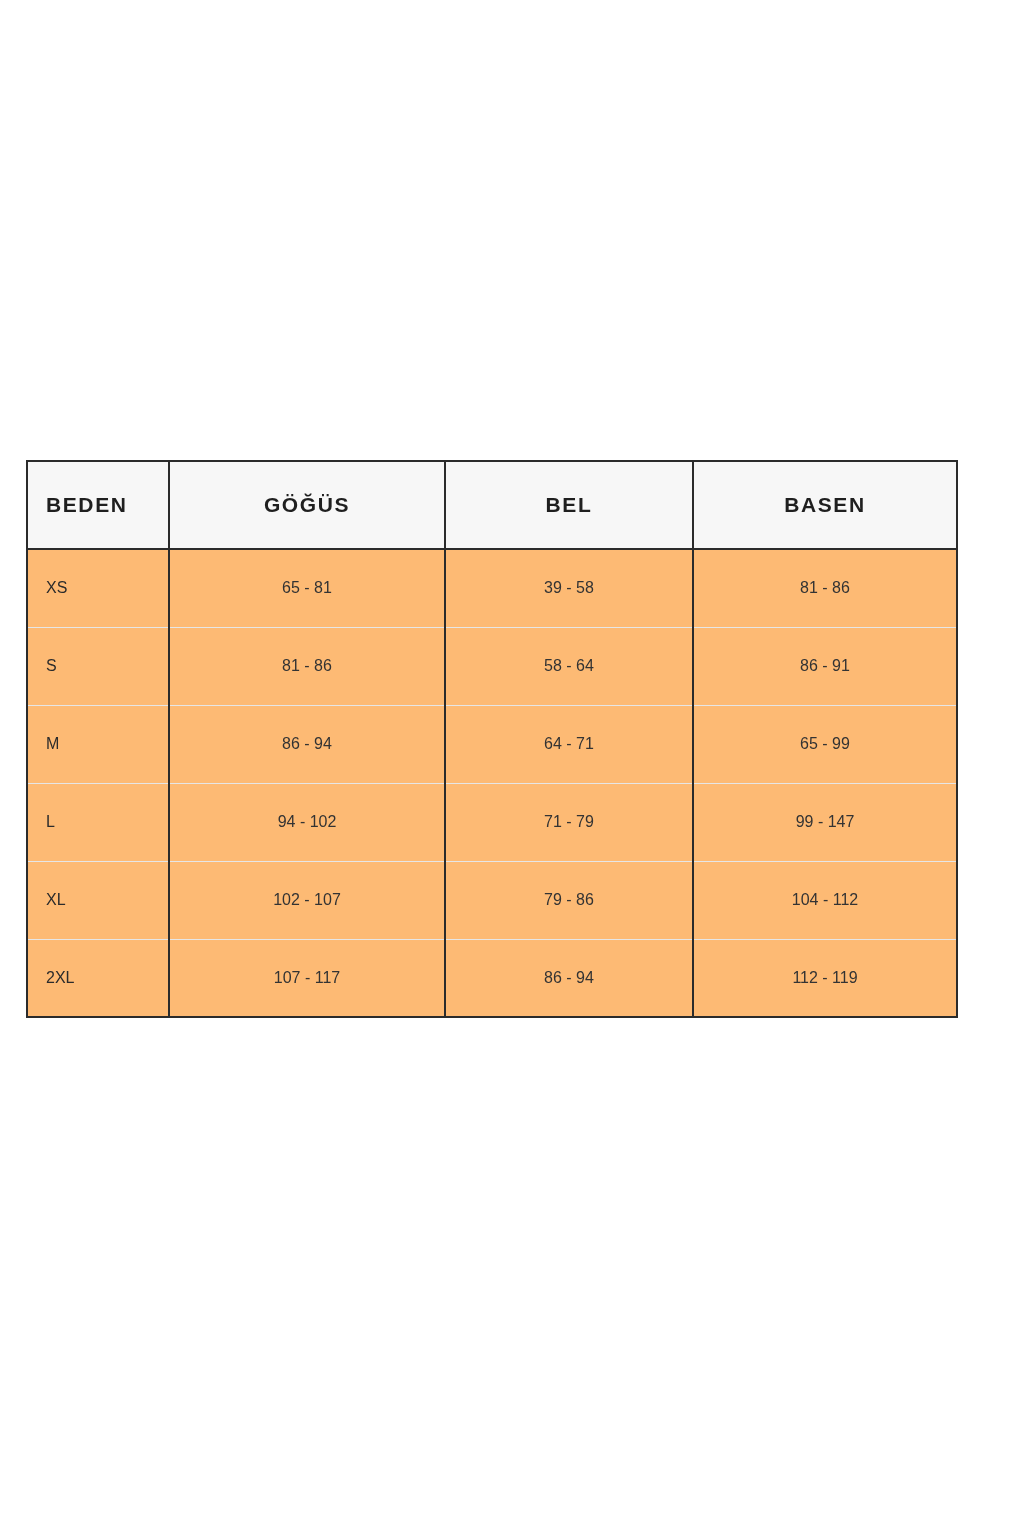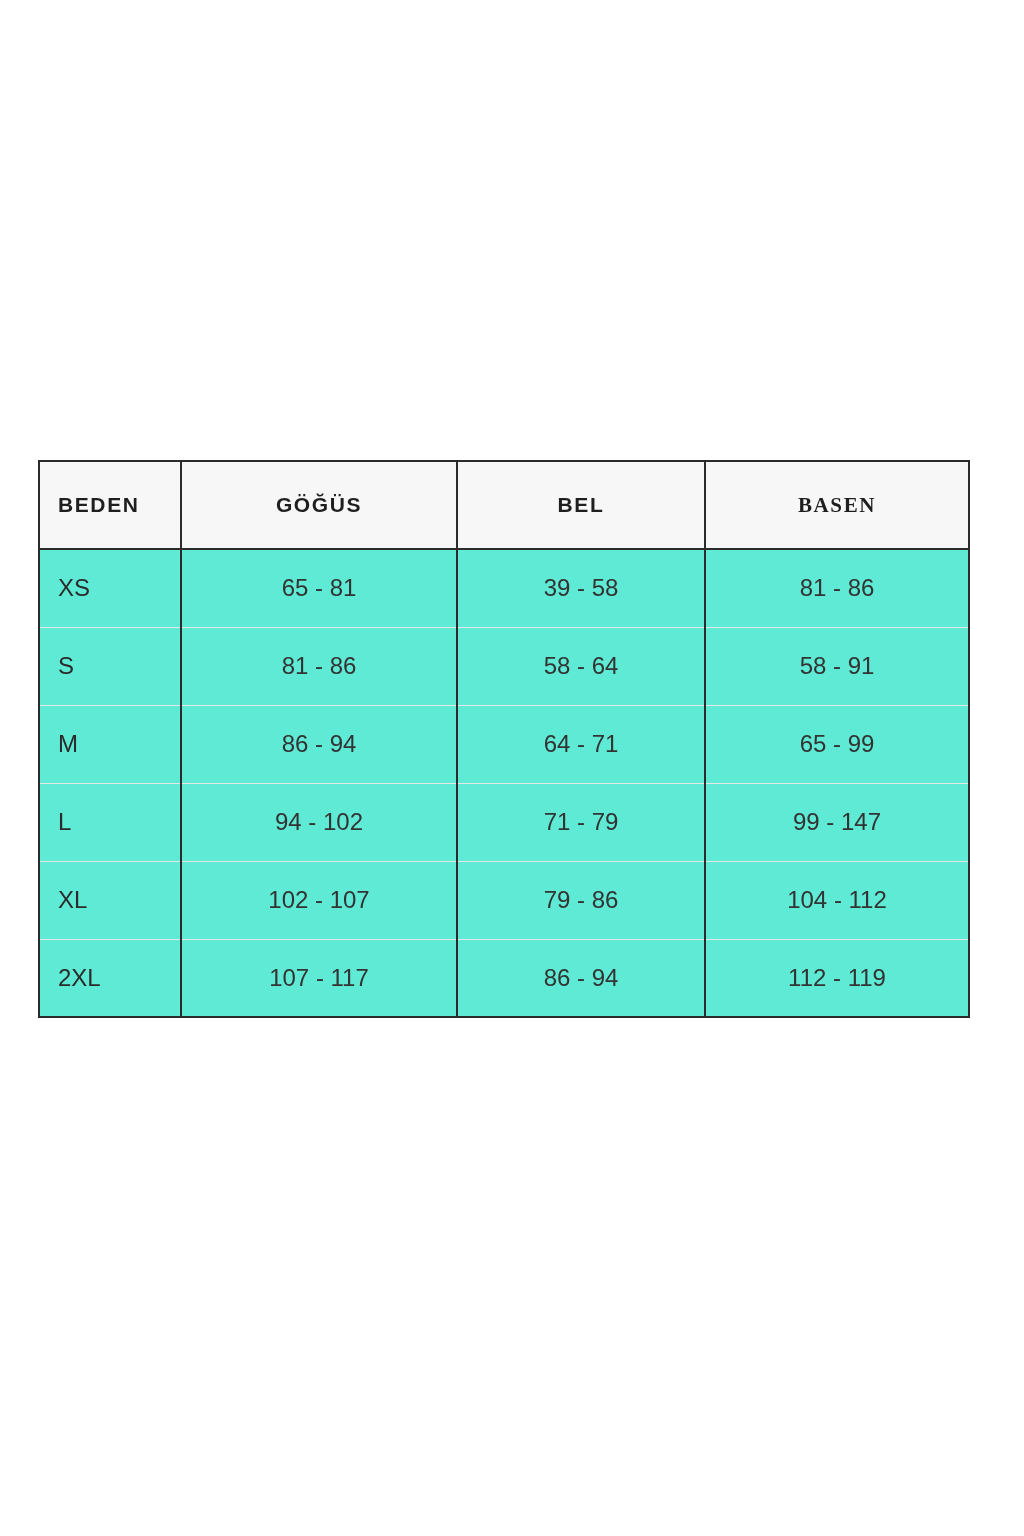--- a/index.html
+++ b/index.html
@@ -9,21 +9,21 @@
   body {
     width: 1024px;
     height: 1536px;
     background: #ffffff;
     font-family: "Liberation Sans", sans-serif;
     position: relative;
     overflow: hidden;
   }
   #size-table-wrap {
     position: absolute;
-    left: 38px;
+    left: 26px;
     top: 460px;
     width: 930px;
   }
   table.size-table {
     border-collapse: collapse;
     width: 930px;
     table-layout: fixed;
     border: 2px solid #2b2b2b;
     background: #ffffff;
   }
@@ -37,35 +37,35 @@
     height: 88px;
     font-size: 21px;
     font-weight: bold;
     letter-spacing: 1.6px;
     color: #1f1f1f;
     border-right: 2px solid #2b2b2b;
     border-bottom: 2px solid #2b2b2b;
     padding: 0 18px;
     box-sizing: border-box;
   }
-  table.size-table thead th:last-child { border-right: none; font-family: Liberation Serif, serif; }
+  table.size-table thead th:last-child { border-right: none; }
   table.size-table thead th.th-beden {
     text-align: left;
   }
   table.size-table thead th.th-center {
   }
 
   table.size-table tbody td {
     height: 78px;
-    font-size: 24px;
+    font-size: 16px;
     color: #333333;
     border-right: 2px solid #2b2b2b;
     padding: 0 18px;
     box-sizing: border-box;
-    background: #5eead4;
+    background: #fdba74;
   }
   table.size-table tbody td:last-child { border-right: none; }
   table.size-table tbody td.cell-size {
     text-align: left;
     color: #2b2b2b;
   }
   table.size-table tbody td.cell-val {
     text-align: center;
   }
   table.size-table tbody tr + tr td {
@@ -95,21 +95,21 @@
       <tr>
         <td class="cell-size">XS</td>
         <td class="cell-val">65 - 81</td>
         <td class="cell-val">39 - 58</td>
         <td class="cell-val">81 - 86</td>
       </tr>
       <tr>
         <td class="cell-size">S</td>
         <td class="cell-val">81 - 86</td>
         <td class="cell-val">58 - 64</td>
-        <td class="cell-val">58 - 91</td>
+        <td class="cell-val">86 - 91</td>
       </tr>
       <tr>
         <td class="cell-size">M</td>
         <td class="cell-val">86 - 94</td>
         <td class="cell-val">64 - 71</td>
         <td class="cell-val">65 - 99</td>
       </tr>
       <tr>
         <td class="cell-size">L</td>
         <td class="cell-val">94 - 102</td>

